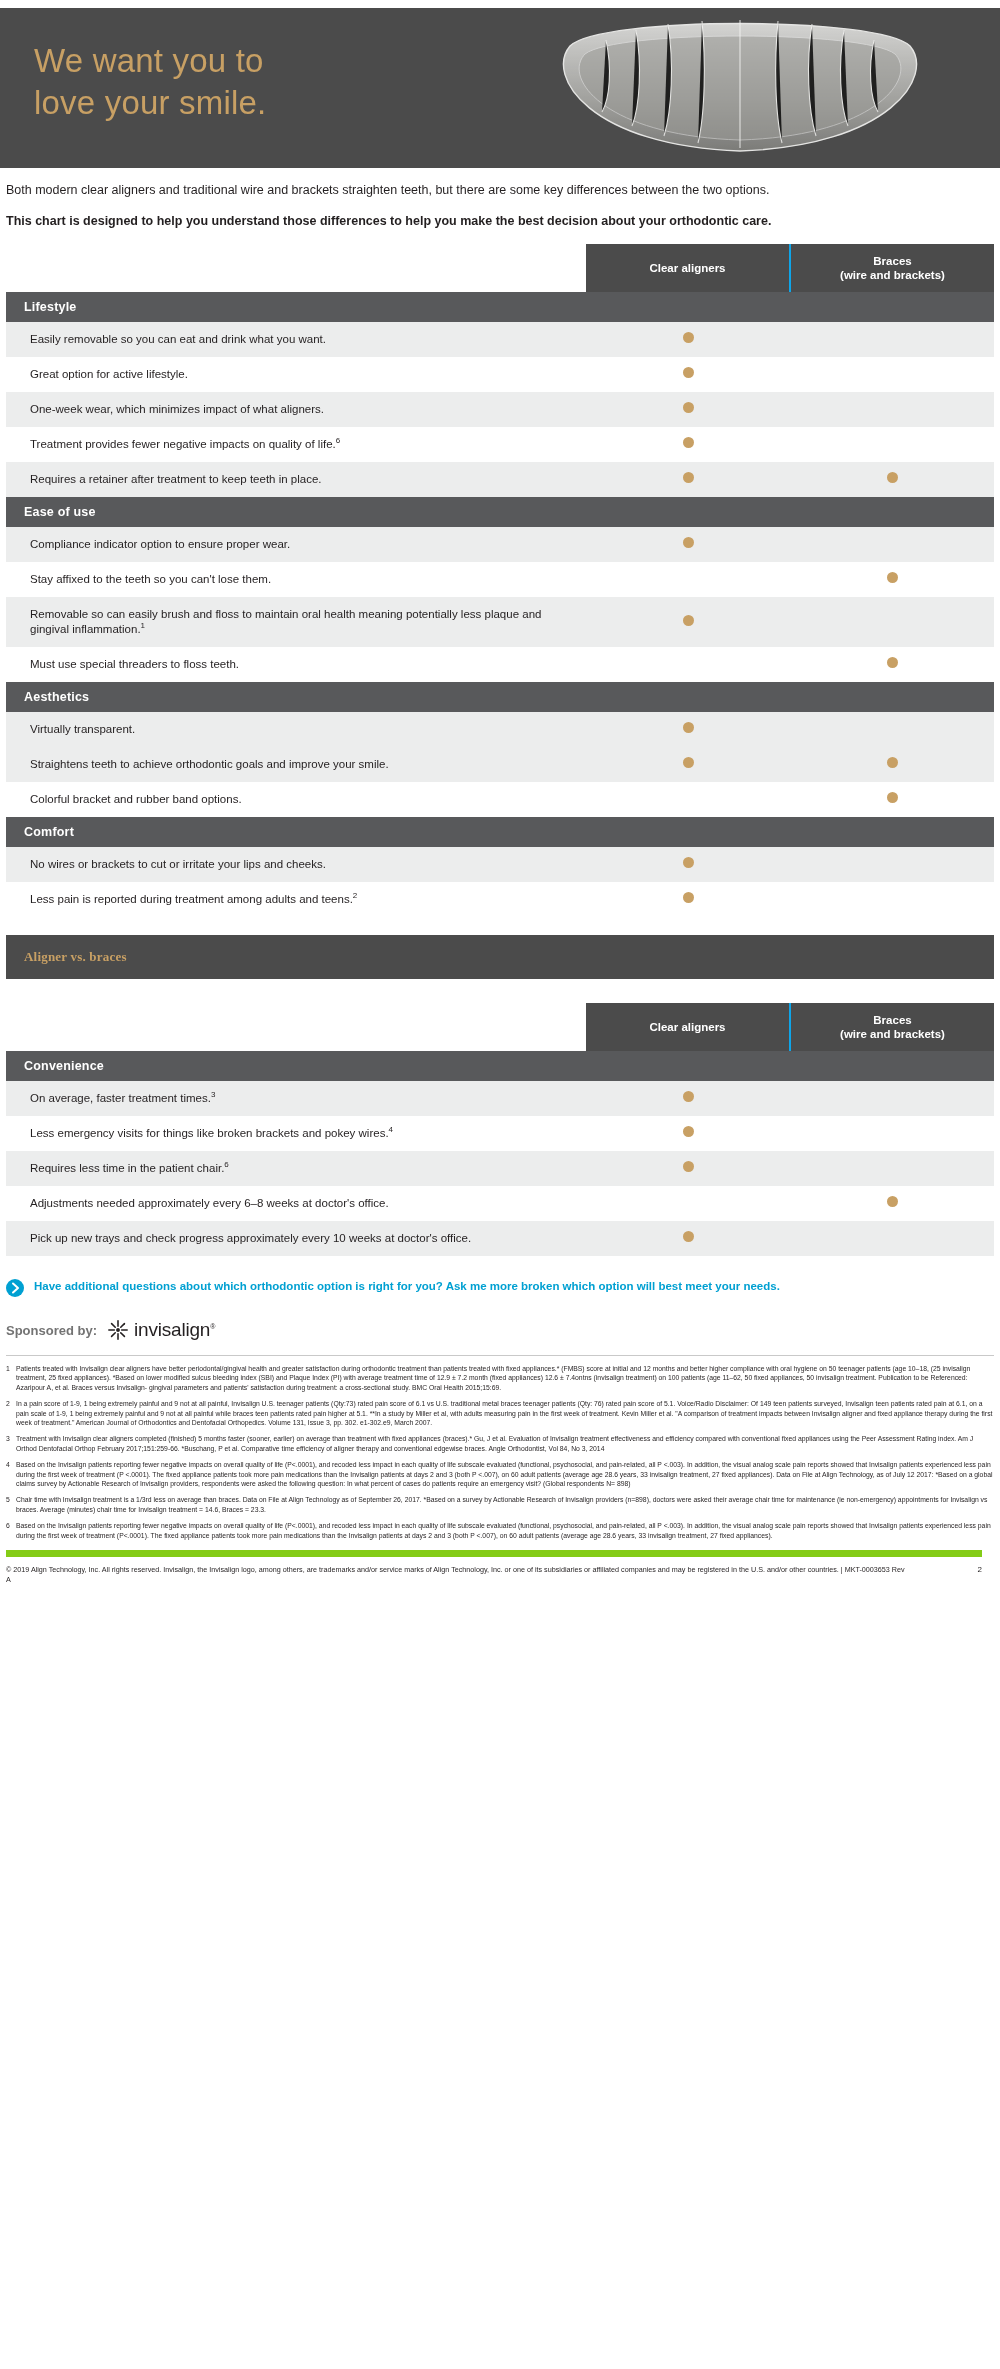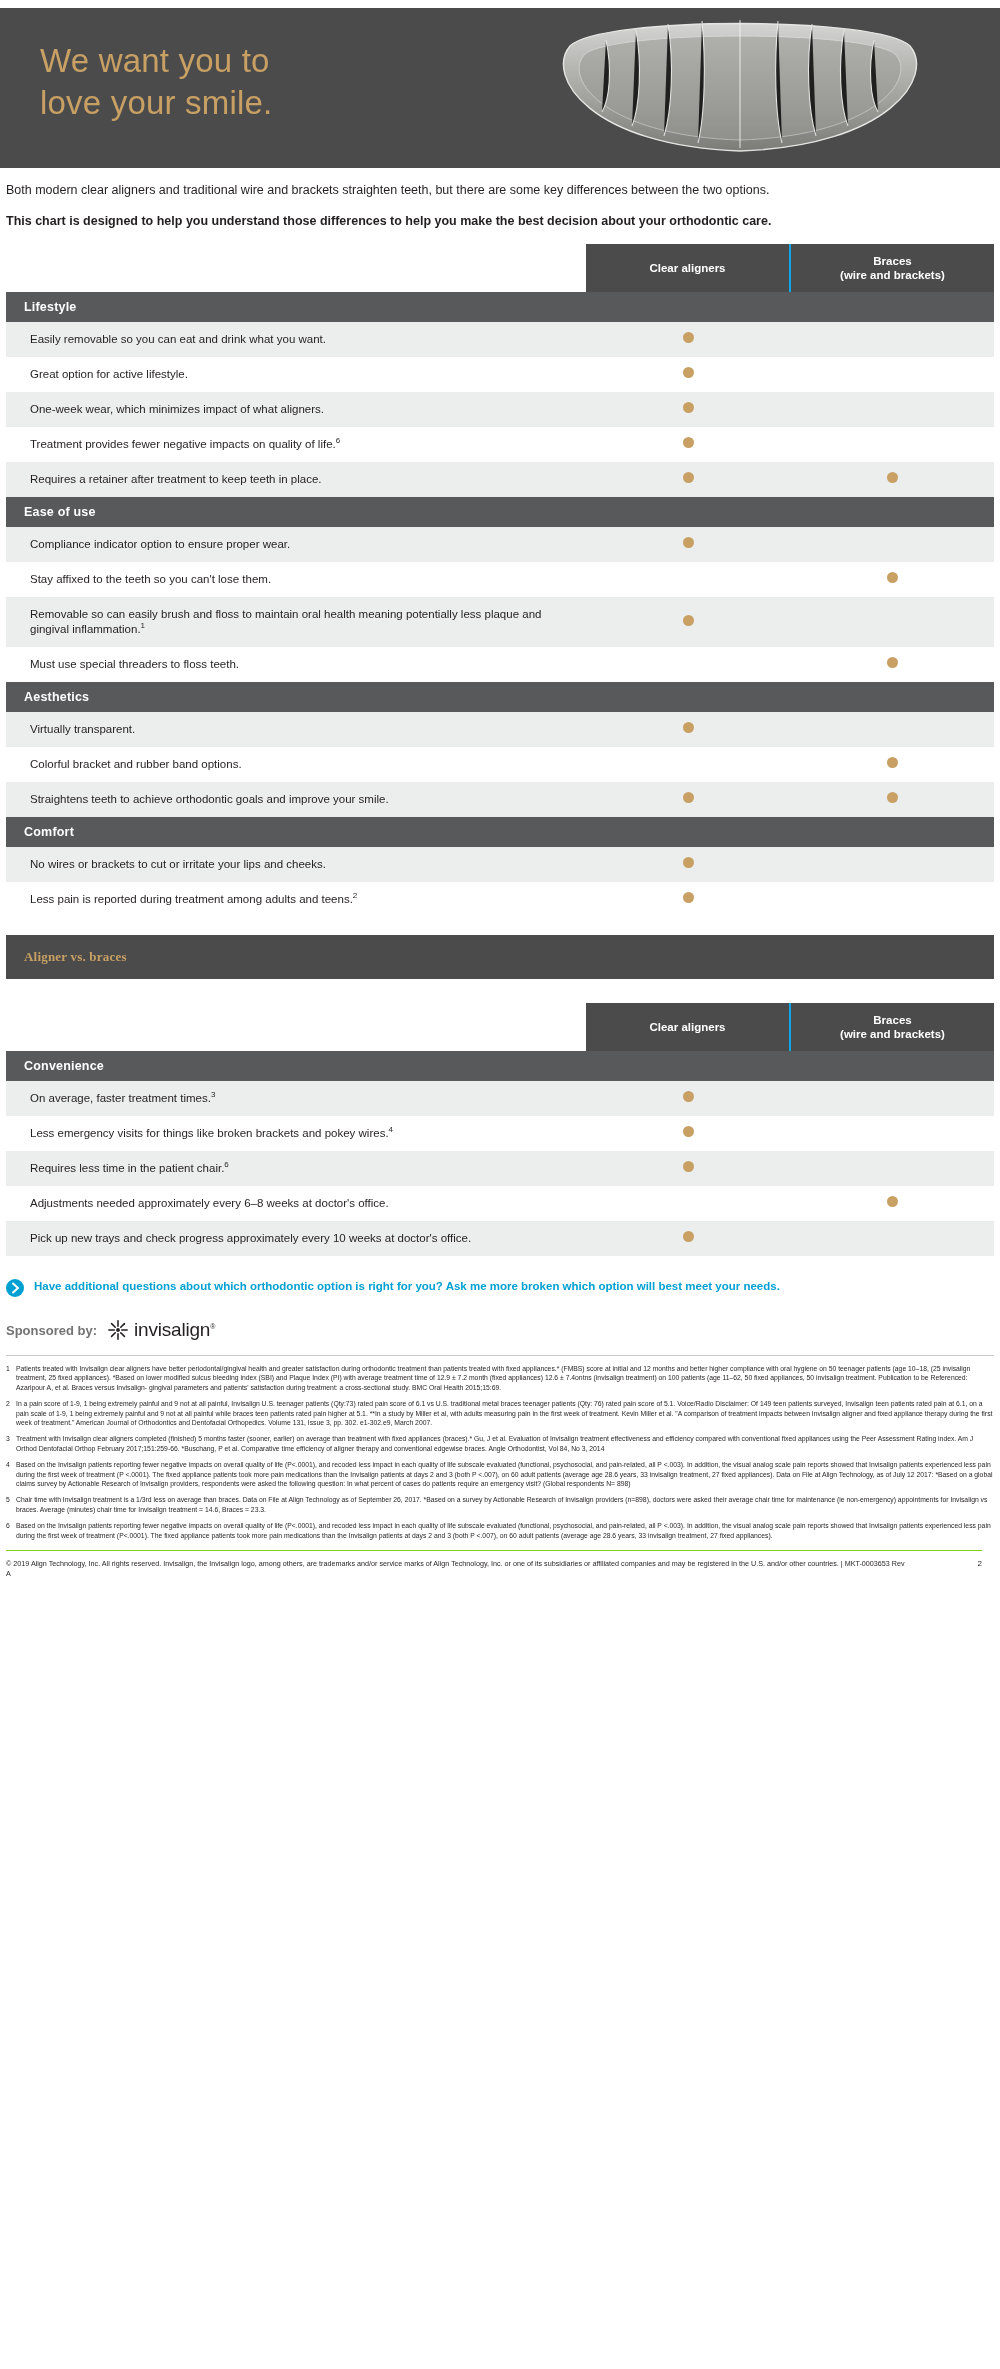--- a/index.html
+++ b/index.html
@@ -25,21 +25,21 @@
     height: 160px;
     background: #4b4b4b;
     overflow: hidden;
   }
   .hero-inner {
     position: relative;
     height: 100%;
   }
   .hero-title {
     position: absolute;
-    left: 40px;
+    left: 34px;
     top: 32px;
     font-size: 33px;
     line-height: 42px;
     color: #c8a064;
     font-weight: 400;
     letter-spacing: 0.2px;
   }
   .hero-title .line2 { display: block; }
   .aligner-art {
     position: absolute;
@@ -212,21 +212,21 @@
   }
   .fn-num {
     flex: 0 0 10px;
     font-size: 6.8px;
   }
   .fn-body { flex: 1 1 auto; }
 
   
   .footer {
     margin: 10px 18px 0 6px;
-    border-top: 1px solid #84cc16;
+    border-top: 7px solid #84cc16;
     padding: 8px 0 14px 0;
     display: flex;
     justify-content: space-between;
     align-items: flex-start;
   }
   .footer-text {
     font-size: 7.2px;
     line-height: 10px;
     color: #231f20;
     max-width: 900px;
@@ -346,28 +346,28 @@
           <td class="dotcell"><span class="dot"></span></td>
         </tr>
         <tr class="section-row">
           <td colspan="3">Aesthetics</td>
         </tr>
         <tr class="feat-row alt">
           <td><span>Virtually transparent.</span></td>
           <td class="dotcell"><span class="dot"></span></td>
           <td class="dotcell"></td>
         </tr>
+        <tr class="feat-row alt">
+          <td><span>Straightens teeth to achieve orthodontic goals and improve your smile.</span></td>
+          <td class="dotcell"><span class="dot"></span></td>
+          <td class="dotcell"><span class="dot"></span></td>
+        </tr>
         <tr class="feat-row plain">
           <td><span>Colorful bracket and rubber band options.</span></td>
           <td class="dotcell"></td>
-          <td class="dotcell"><span class="dot"></span></td>
-        </tr>
-        <tr class="feat-row alt">
-          <td><span>Straightens teeth to achieve orthodontic goals and improve your smile.</span></td>
-          <td class="dotcell"><span class="dot"></span></td>
           <td class="dotcell"><span class="dot"></span></td>
         </tr>
         <tr class="section-row">
           <td colspan="3">Comfort</td>
         </tr>
         <tr class="feat-row alt">
           <td><span>No wires or brackets to cut or irritate your lips and cheeks.</span></td>
           <td class="dotcell"><span class="dot"></span></td>
           <td class="dotcell"></td>
         </tr>

